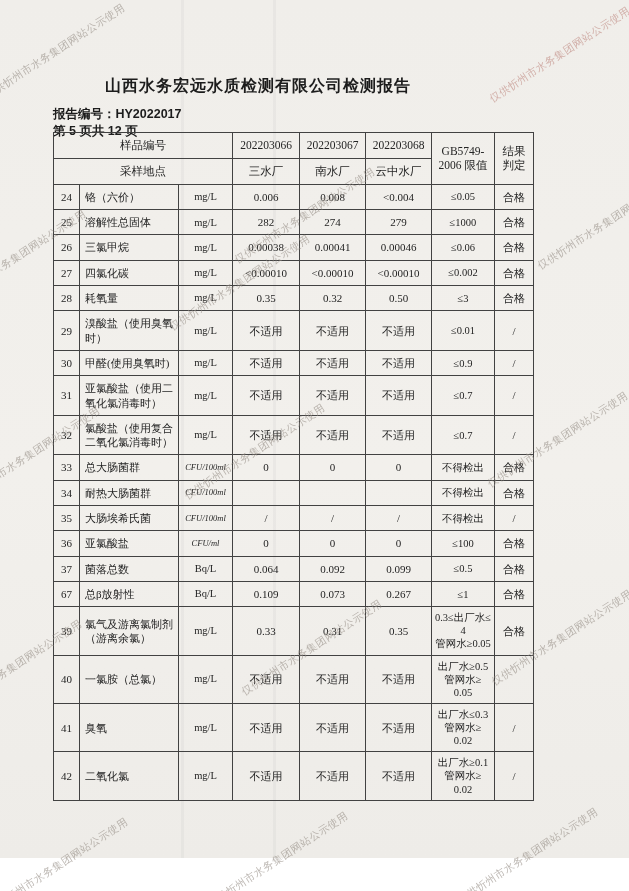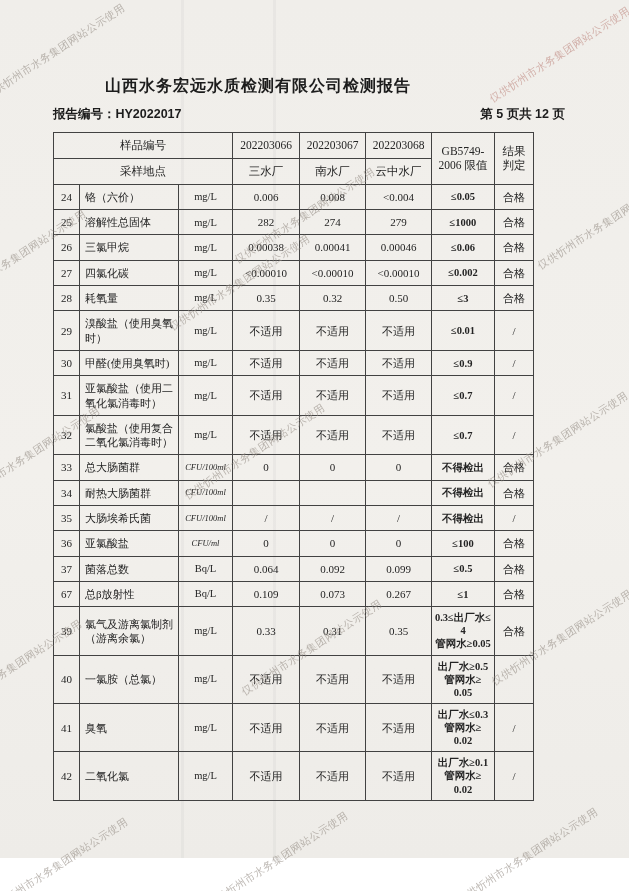--- a/index.html
+++ b/index.html
@@ -18,39 +18,39 @@
   .streak.s2{left:273px;}
   .page-title{
     position:absolute;top:76px;left:0;width:516px;text-align:center;
     font-family:"Liberation Sans","DejaVu Sans",sans-serif;
     font-size:16px;font-weight:bold;letter-spacing:1px;color:#1c1c1c;
   }
   .meta-row{
     position:absolute;top:106px;left:53px;width:512px;
     display:flex;justify-content:space-between;align-items:baseline;
     font-family:"Liberation Sans","DejaVu Sans",sans-serif;
-    font-size:12.5px;font-weight:bold;color:#1c1c1c;
+    font-size:12.5px;font-weight:bold;color:#1c1c1c;flex-direction:column;
   }
   table.report{
     position:absolute;left:53px;top:132px;width:480px;
     border-collapse:collapse;table-layout:fixed;
   }
   .report th,.report td{
     border:1px solid #424242;
     font-weight:normal;
     text-align:center;vertical-align:middle;
     padding:5px 2px;
     font-size:11px;line-height:1.3;color:#242424;
     overflow:hidden;
   }
   .report th{font-size:11.5px;white-space:pre-line;}
   .report td.item{text-align:left;padding-left:5px;padding-right:2px;}
   .report td.unit{font-size:10.5px;}
   .report td.unit.small{font-size:8.5px;font-family:"Liberation Serif",serif;font-style:italic;}
-  .report td.limit{font-size:10.5px;white-space:pre-line;line-height:1.25;padding:4px 1px;font-weight:bold;}
+  .report td.limit{font-size:10.5px;white-space:pre-line;line-height:1.25;padding:4px 1px;}
   .wm{
     position:absolute;white-space:nowrap;pointer-events:none;
     font-family:"Liberation Sans","DejaVu Sans",sans-serif;
     font-size:10.5px;letter-spacing:0.5px;
     color:rgba(148,141,133,0.62);
     transform:translate(-50%,-50%) rotate(-33deg);
     transform-origin:center;
   }
   .wm.wm-red{color:rgba(188,132,124,0.6);}
 </style>

